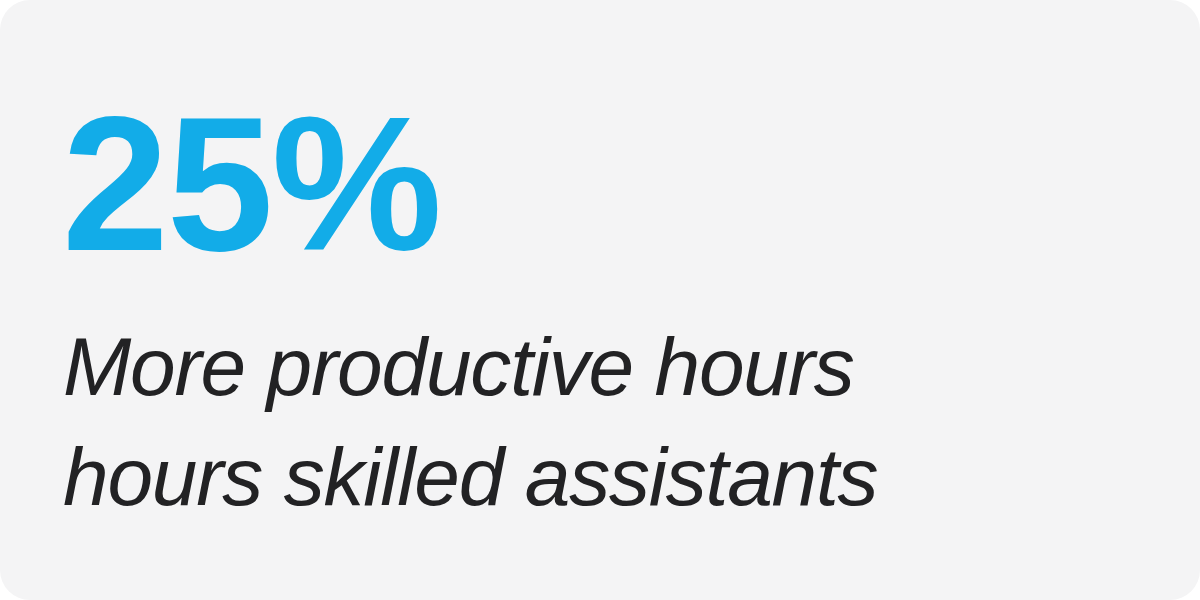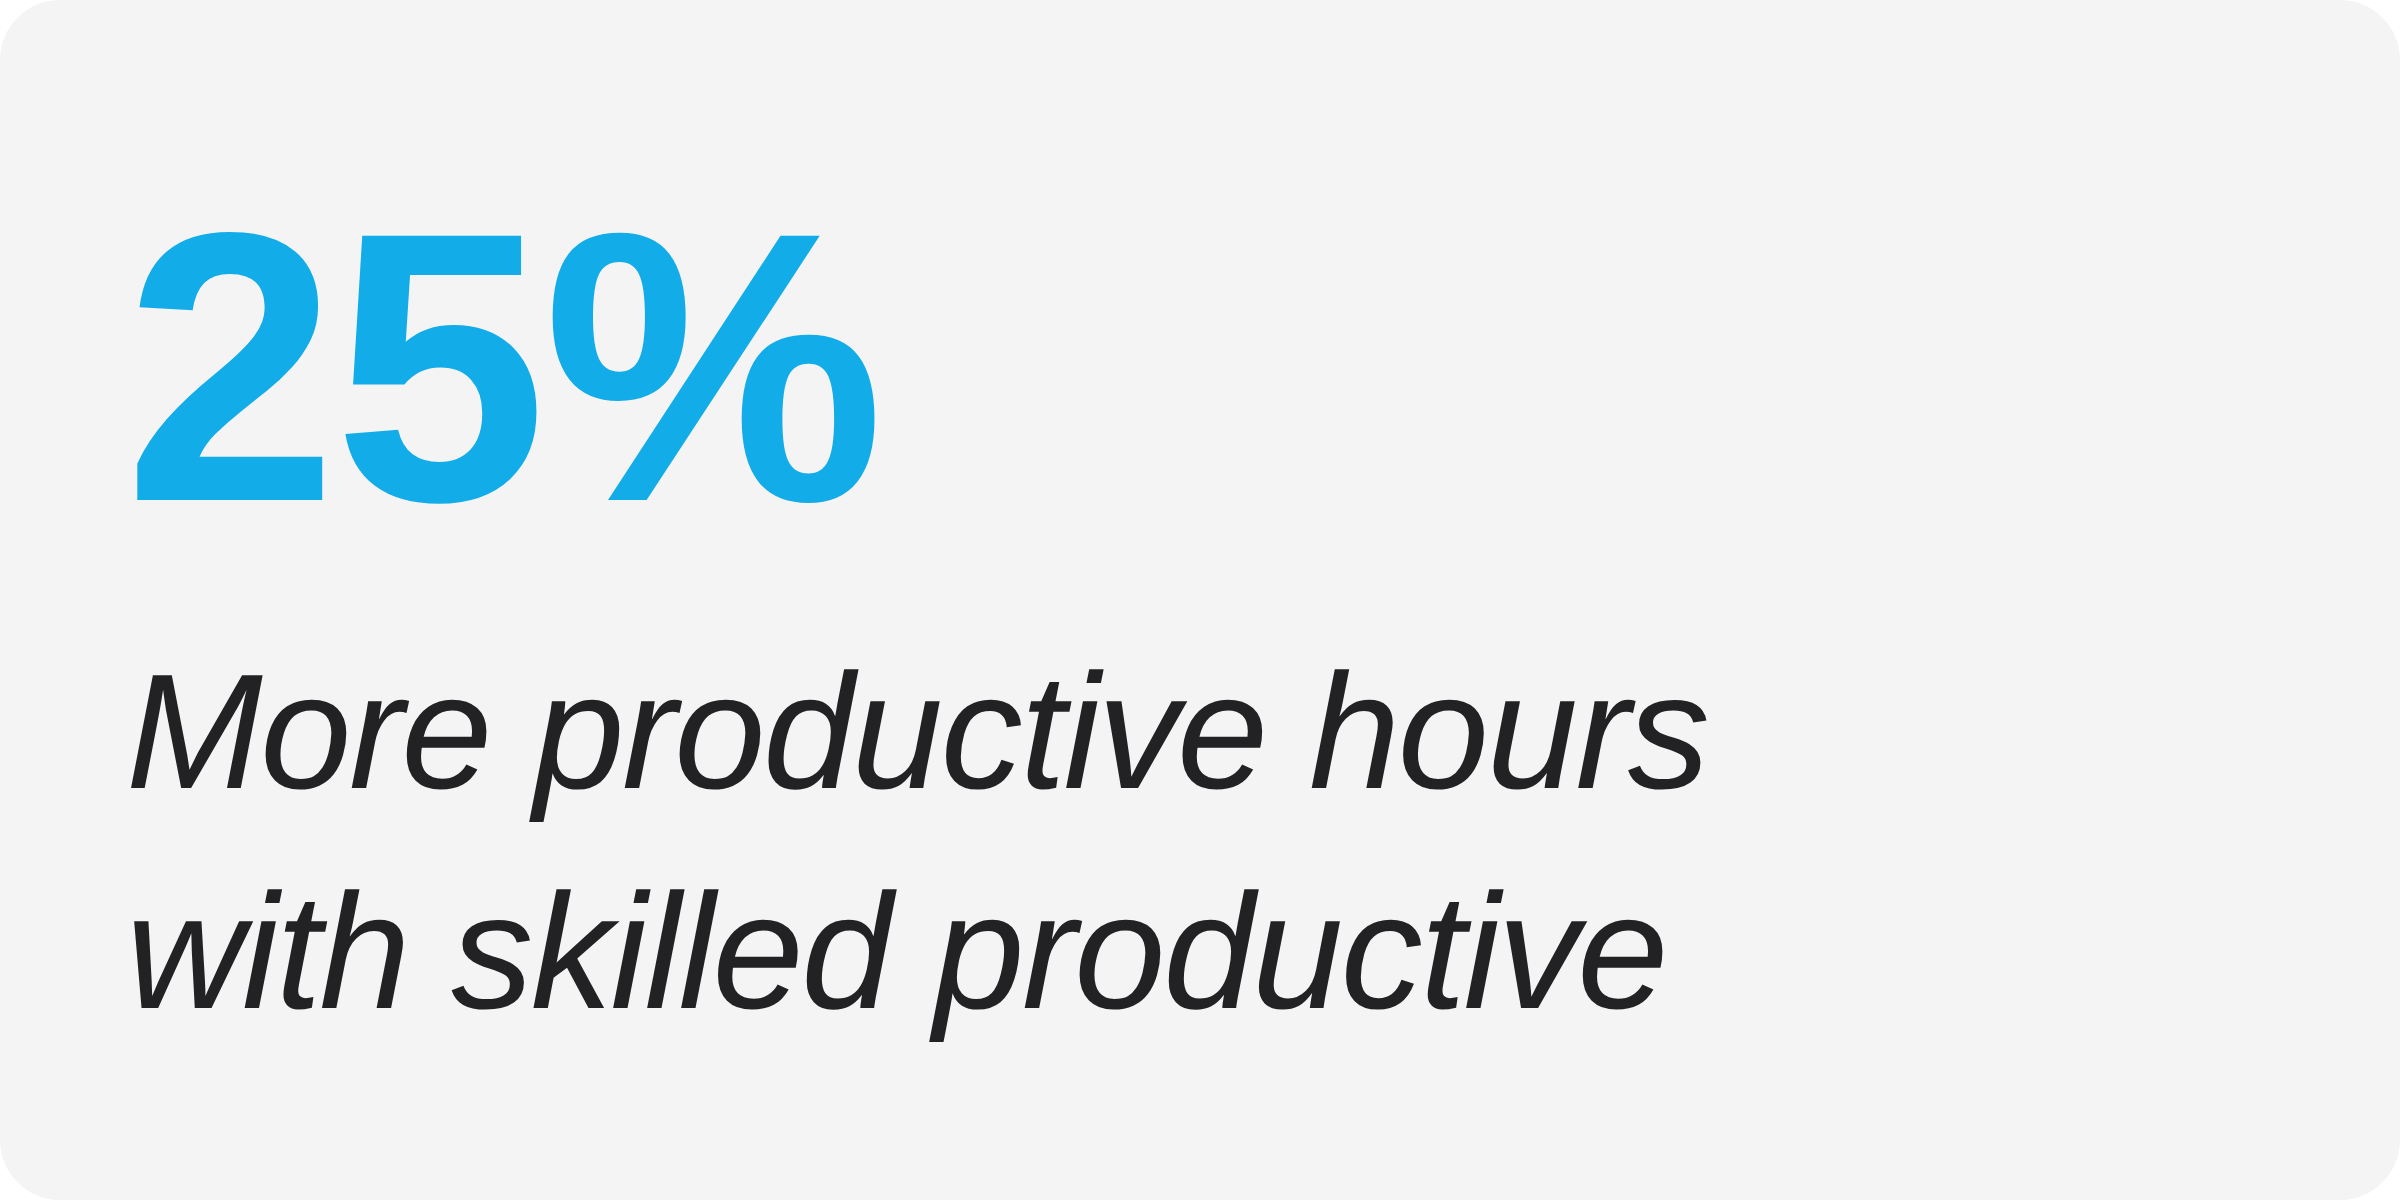--- a/index.html
+++ b/index.html
@@ -52,16 +52,16 @@
 </style>
 </head>
 <body>
 
 <div class="stat-card">
 
   <div class="stat-value">25%</div>
 
   <div class="stat-description">
     <div class="desc-line">More productive hours</div>
-    <div class="desc-line">with skilled productive</div>
+    <div class="desc-line">hours skilled assistants</div>
   </div>
 
 </div>
 
 </body></html>

